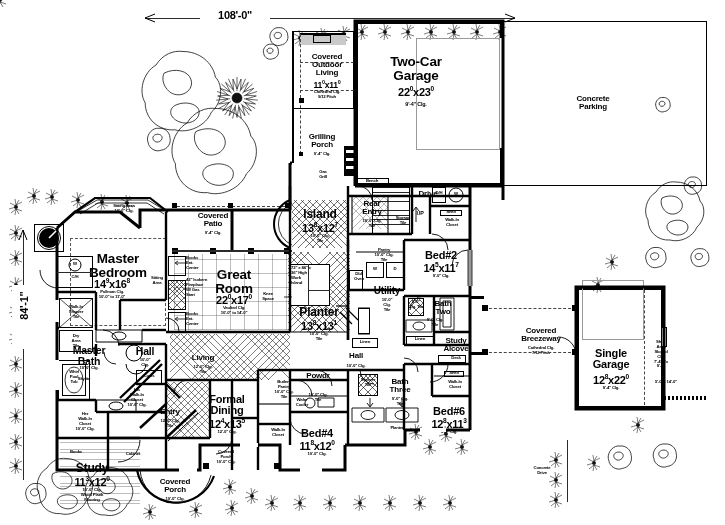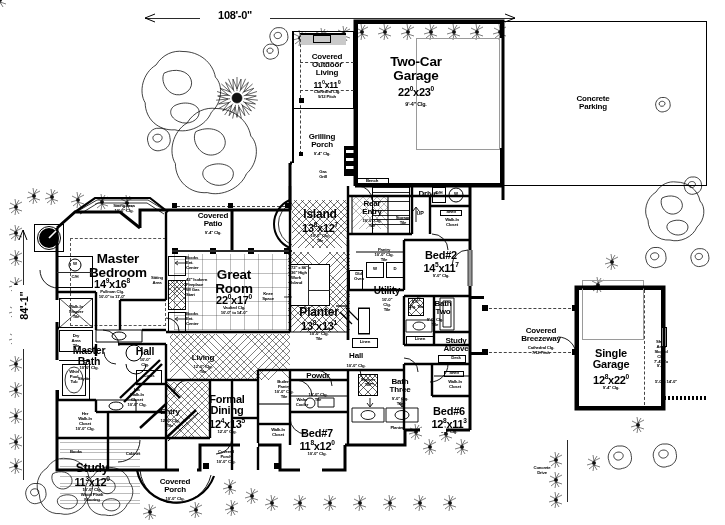--- a/index.html
+++ b/index.html
@@ -556,21 +556,21 @@
   <svg class="layer">
     <g fill="none" stroke="#000" stroke-width="0.9">
       <circle cx="310" cy="403" r="5"></circle>
       <rect x="318" y="398" width="16" height="9"></rect>
     </g>
   </svg>
 
   <div class="lbl xxs" style="left:268px;top:380px;width:32px;">Butlers<br>Pantry<br>10'-0" Clg.<br>Tile</div>
   <div class="lbl xxs" style="left:290px;top:398px;width:24px;">Wafer<br>Cooler</div>
 
-  <div class="lbl mid" style="left:290px;top:428px;width:54px;font-size:11px;">Bed#7</div>
+  <div class="lbl mid" style="left:290px;top:428px;width:54px;font-size:11px;">Bed#4</div>
   <div class="lbl dim" style="left:290px;top:440px;width:54px;">11<span class="su">8</span>x12<span class="su">0</span></div>
   <div class="lbl xxs" style="left:290px;top:452px;width:54px;">10'-0" Clg.</div>
   <div class="lbl xxs" style="left:262px;top:428px;width:32px;">Walk-In<br>Closet</div>
 
   <div class="lbl mid wrap" style="left:196px;top:394px;width:62px;font-size:11px;">Formal<br>Dining</div>
   <div class="lbl dim" style="left:196px;top:418px;width:62px;">12<span class="su">4</span>x13<span class="su">5</span></div>
   <div class="lbl xxs" style="left:196px;top:430px;width:62px;">12'-0" Clg.</div>
 
   <div class="tilehatch" style="left:170px;top:334px;width:120px;height:46px;opacity:.9;"></div>
   <div class="lbl sm" style="left:176px;top:354px;width:54px;">Living</div>

